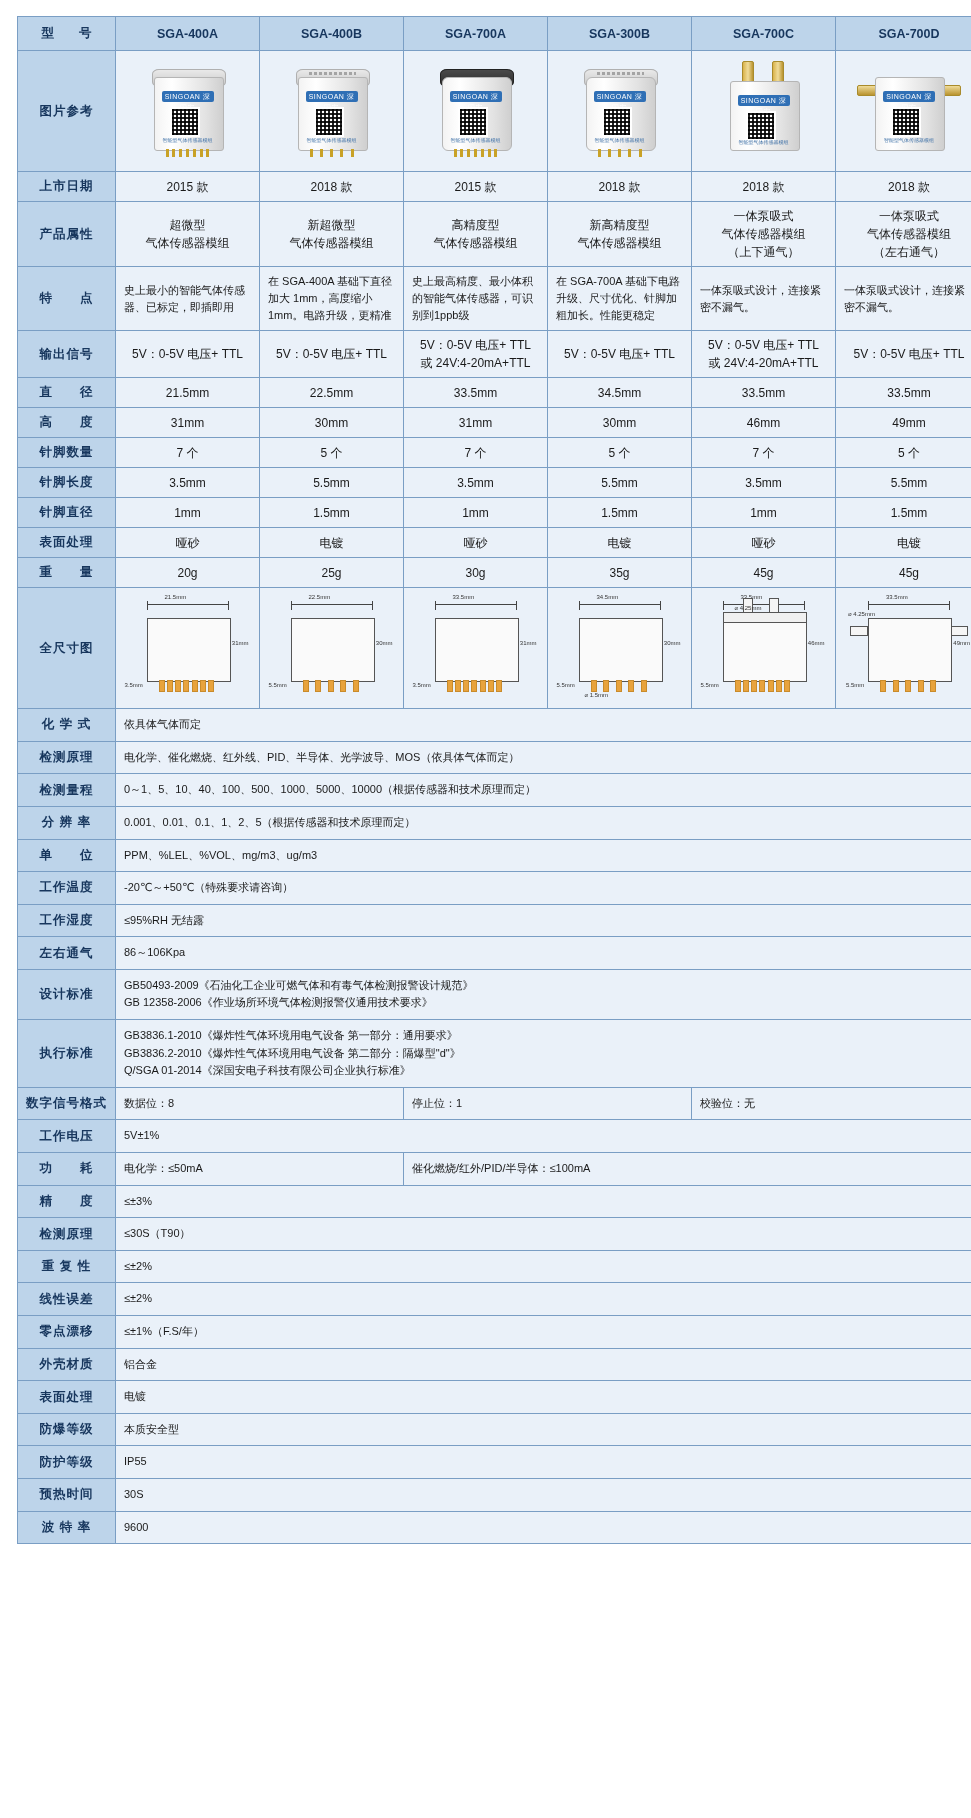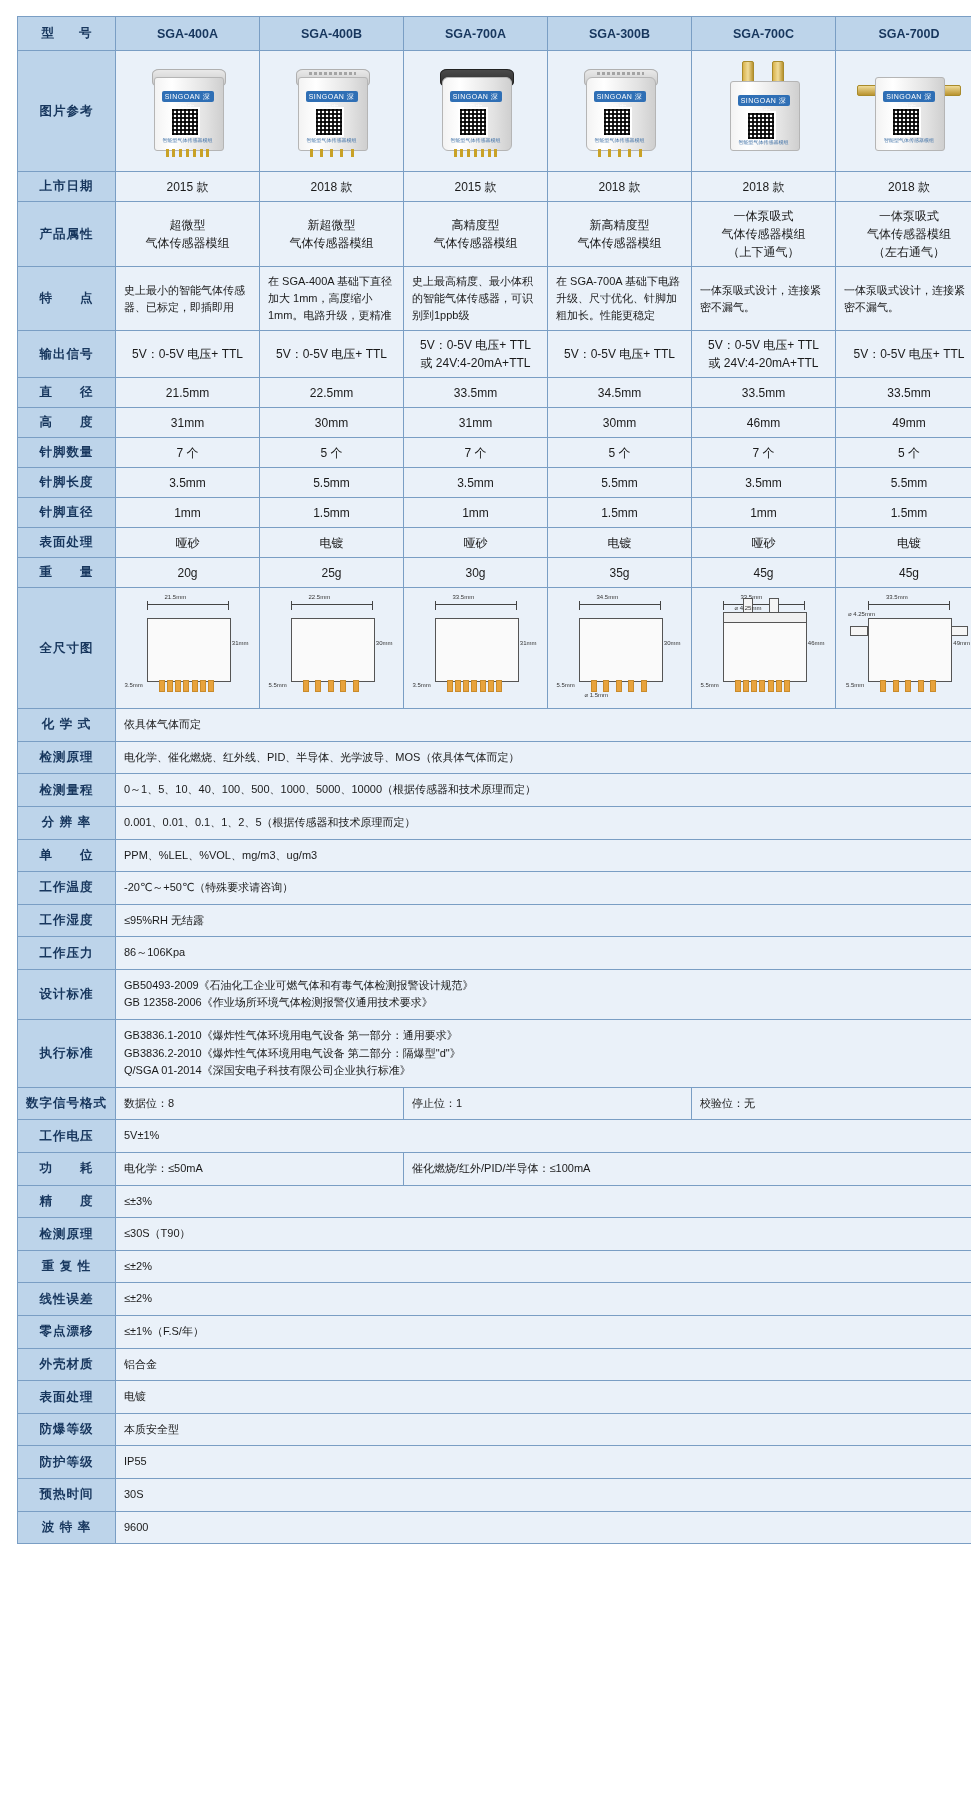--- a/index.html
+++ b/index.html
@@ -418,21 +418,21 @@
   </tr>
   <tr>
     <td class="lbl">工作温度</td>
     <td class="wide" colspan="6">-20℃～+50℃（特殊要求请咨询）</td>
   </tr>
   <tr>
     <td class="lbl">工作湿度</td>
     <td class="wide" colspan="6">≤95%RH 无结露</td>
   </tr>
   <tr>
-    <td class="lbl">工作压力</td>
+    <td class="lbl">左右通气</td>
     <td class="wide" colspan="6">86～106Kpa</td>
   </tr>
   <tr>
     <td class="lbl">设计标准</td>
     <td class="wide multi" colspan="6">GB50493-2009《石油化工企业可燃气体和有毒气体检测报警设计规范》
 GB 12358-2006《作业场所环境气体检测报警仪通用技术要求》</td>
   </tr>
   <tr>
     <td class="lbl">执行标准</td>
     <td class="wide multi" colspan="6">GB3836.1-2010《爆炸性气体环境用电气设备 第一部分：通用要求》

